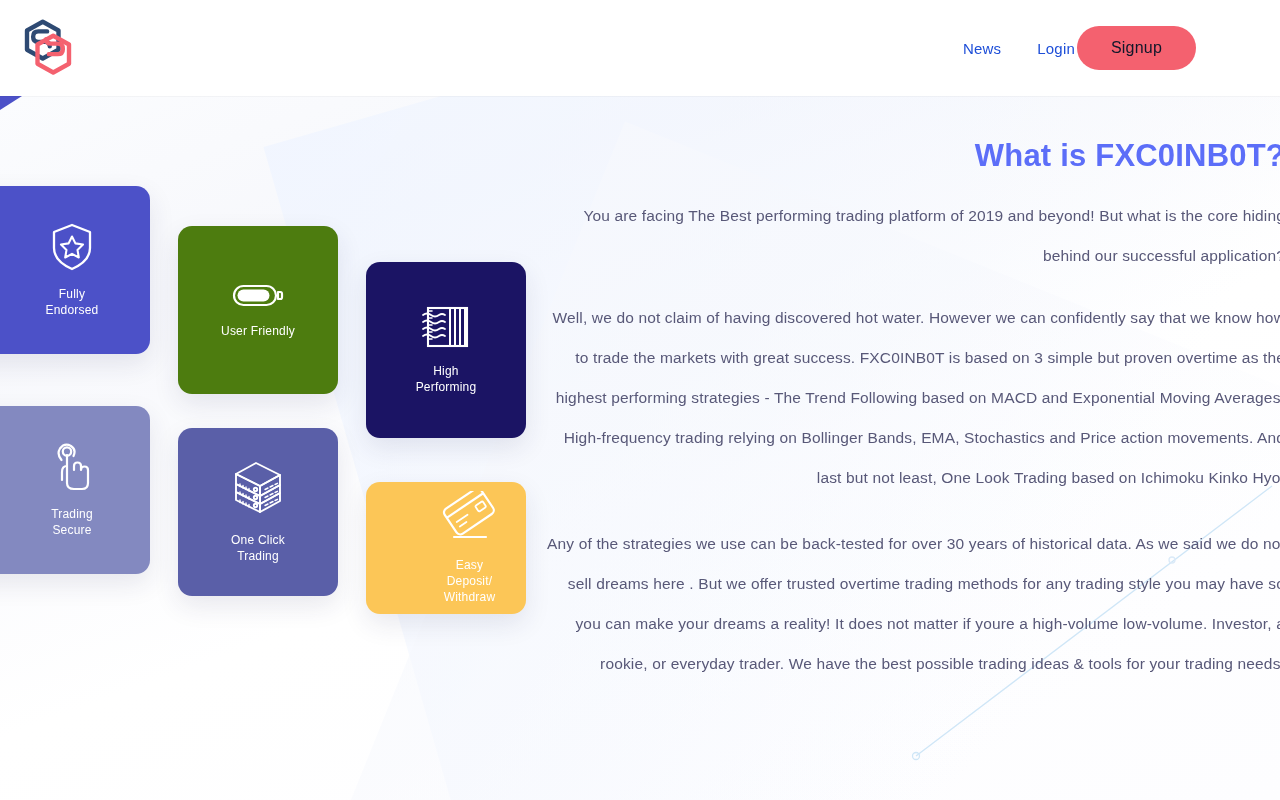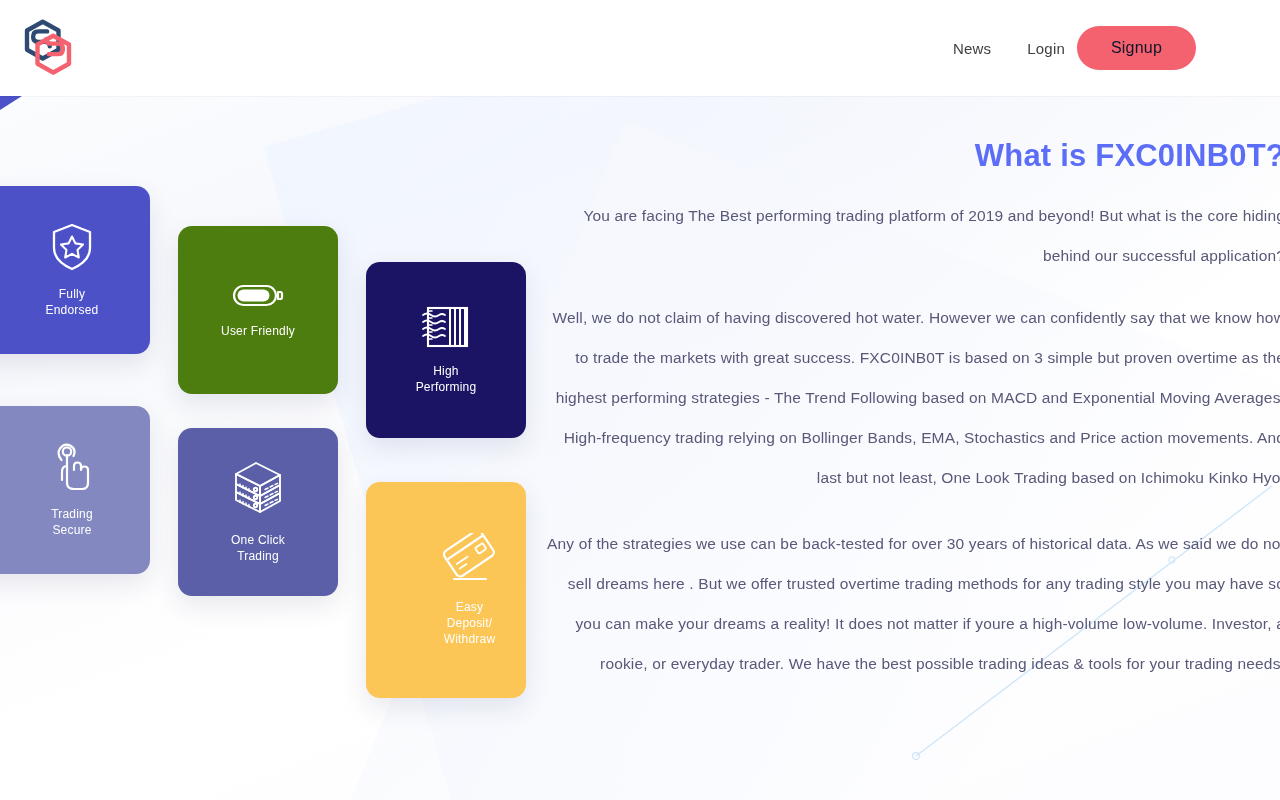--- a/index.html
+++ b/index.html
@@ -17,24 +17,24 @@
     display:flex; align-items:center; justify-content:space-between;
     padding:0 84px 0 16px;
     box-shadow:0 1px 0 rgba(0,0,0,0.03);
   }
   .topline { position:absolute; top:0; left:0; width:1280px; height:3px; background:#f2f2f4; }
   .logo-wrap { display:flex; align-items:center; margin-left:4px; }
   .logo { width:56px; height:64px; display:block; }
 
   .nav { display:flex; align-items:center; gap:0; }
   .nav-link {
-    font-size:15px; color:#404040; text-decoration:none;
+    font-size:15px; color:#1d4ed8; text-decoration:none;
     padding:0 18px; letter-spacing:.2px; white-space:nowrap;
   }
-  .nav-link:last-of-type { padding-right:12px; }
+  .nav-link:last-of-type { padding-right:2px; }
   .signup-btn {
     background:#f4616f; color:#0f172a; border:none;
     font-family:"Liberation Sans", sans-serif;
     font-size:16px; font-weight:400;
     padding:13px 34px; border-radius:24px; cursor:pointer;
     letter-spacing:.2px; white-space:nowrap;
   }
 
   
   .page-bg {
@@ -79,21 +79,21 @@
   }
 
   
   .c1 { left:-62px; top:90px;  width:212px; height:168px; }
   .c2 { left:-62px; top:310px; width:212px; height:168px; }
   
   .c3 { left:178px; top:130px; width:160px; height:168px; }
   .c4 { left:178px; top:332px; width:160px; height:168px; }
   
   .c5 { left:366px; top:166px; width:160px; height:176px; }
-  .c6 { left:366px; top:386px; width:160px; height:216px;padding-left:47px; }
+  .c6 { left:366px; top:386px; width:160px; height:132px;padding-left:47px; }
 
   .c1 .card-inner, .c2 .card-inner {
     display:flex; flex-direction:column; align-items:center; justify-content:center;
     width:100%; padding-left:56px;
   }
 
   
   .content {
     position:absolute; top:96px; left:540px;
     width:745px; padding-right:0;

